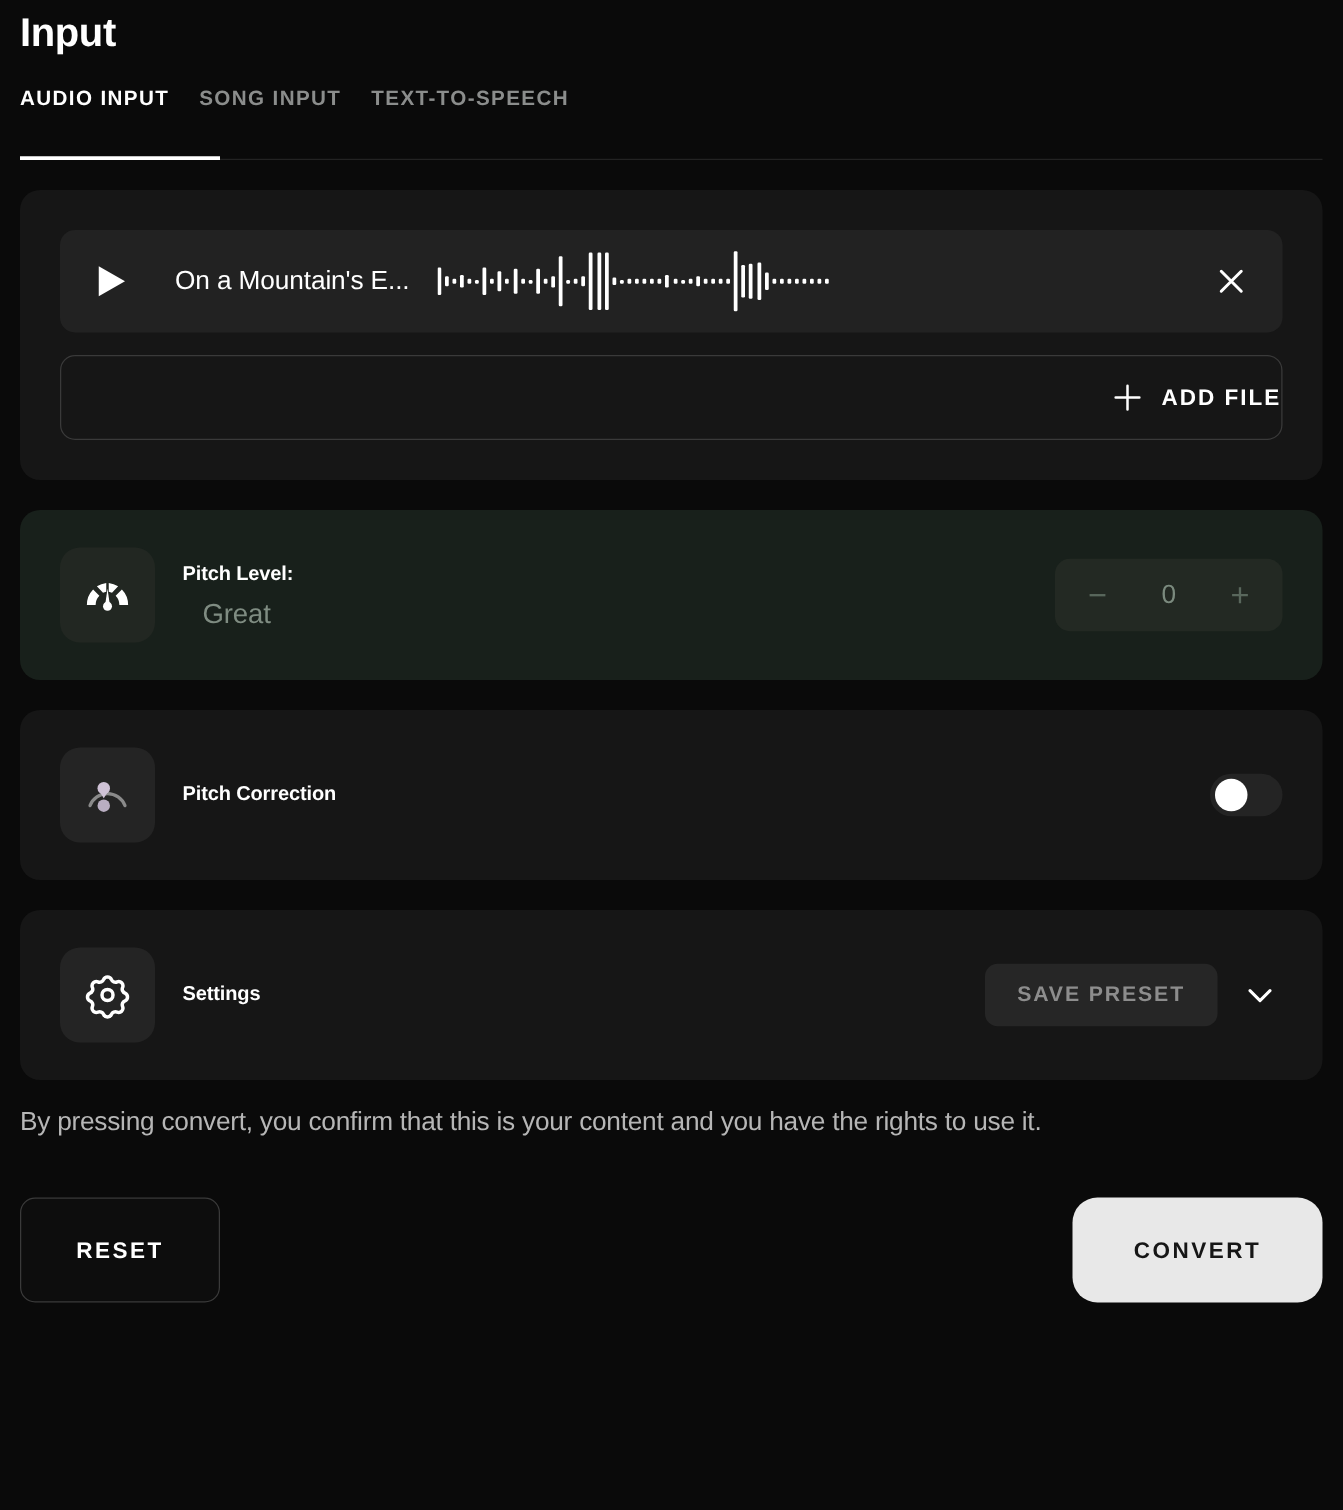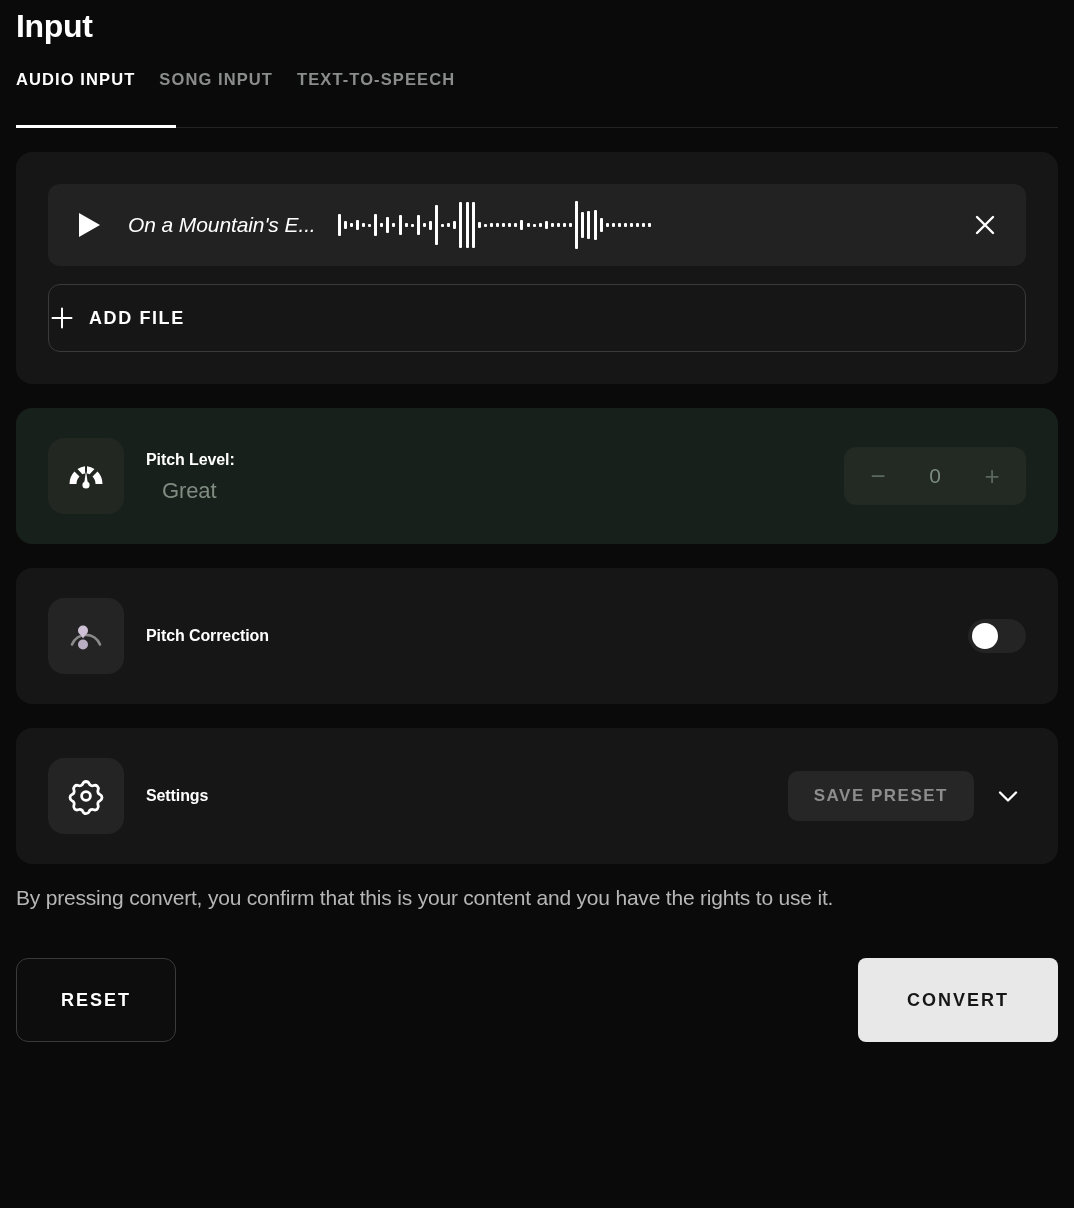--- a/index.html
+++ b/index.html
@@ -101,22 +101,21 @@
     border-left: 21px solid #ffffff;
     border-top: 12.5px solid transparent;
     border-bottom: 12.5px solid transparent;
   }
   .file-name {
     font-size: 21px;
     color: #ffffff;
     white-space: nowrap;
     letter-spacing: -0.1px;
     flex: 0 0 auto;
-    margin-left: 8px;
-    font-style: italic;
+    margin-left: 20px;
   }
   .waveform {
     flex: 1 1 auto;
     height: 50px;
     display: flex;
     align-items: center;
     gap: 3.1px;
     overflow: hidden;
     margin-left: 8px;
     margin-right: 6px;
@@ -142,21 +141,21 @@
     border-radius: 12px;
     background: transparent;
     color: #ffffff;
     font-family: "Liberation Sans", sans-serif;
     font-size: 18px;
     font-weight: 700;
     letter-spacing: 1.6px;
     cursor: pointer;
     display: flex;
     align-items: center;
-    justify-content: flex-start;
+    justify-content: flex-end;
     gap: 14px;
     width: 100%;
   }
 
   
   .row-card {
     display: flex;
     align-items: center;
     min-height: 136px;
     padding: 0 32px;
@@ -299,21 +298,21 @@
     color: #ffffff;
     font-family: "Liberation Sans", sans-serif;
     font-size: 18px;
     font-weight: 700;
     letter-spacing: 2px;
     cursor: pointer;
   }
   .btn-convert {
     width: 200px; height: 84px;
     border: none;
-    border-radius: 8px;
+    border-radius: 20px;
     background: #e8e8e8;
     color: #161616;
     font-family: "Liberation Sans", sans-serif;
     font-size: 18px;
     font-weight: 700;
     letter-spacing: 2px;
     cursor: pointer;
   }
 </style>
 </head>

